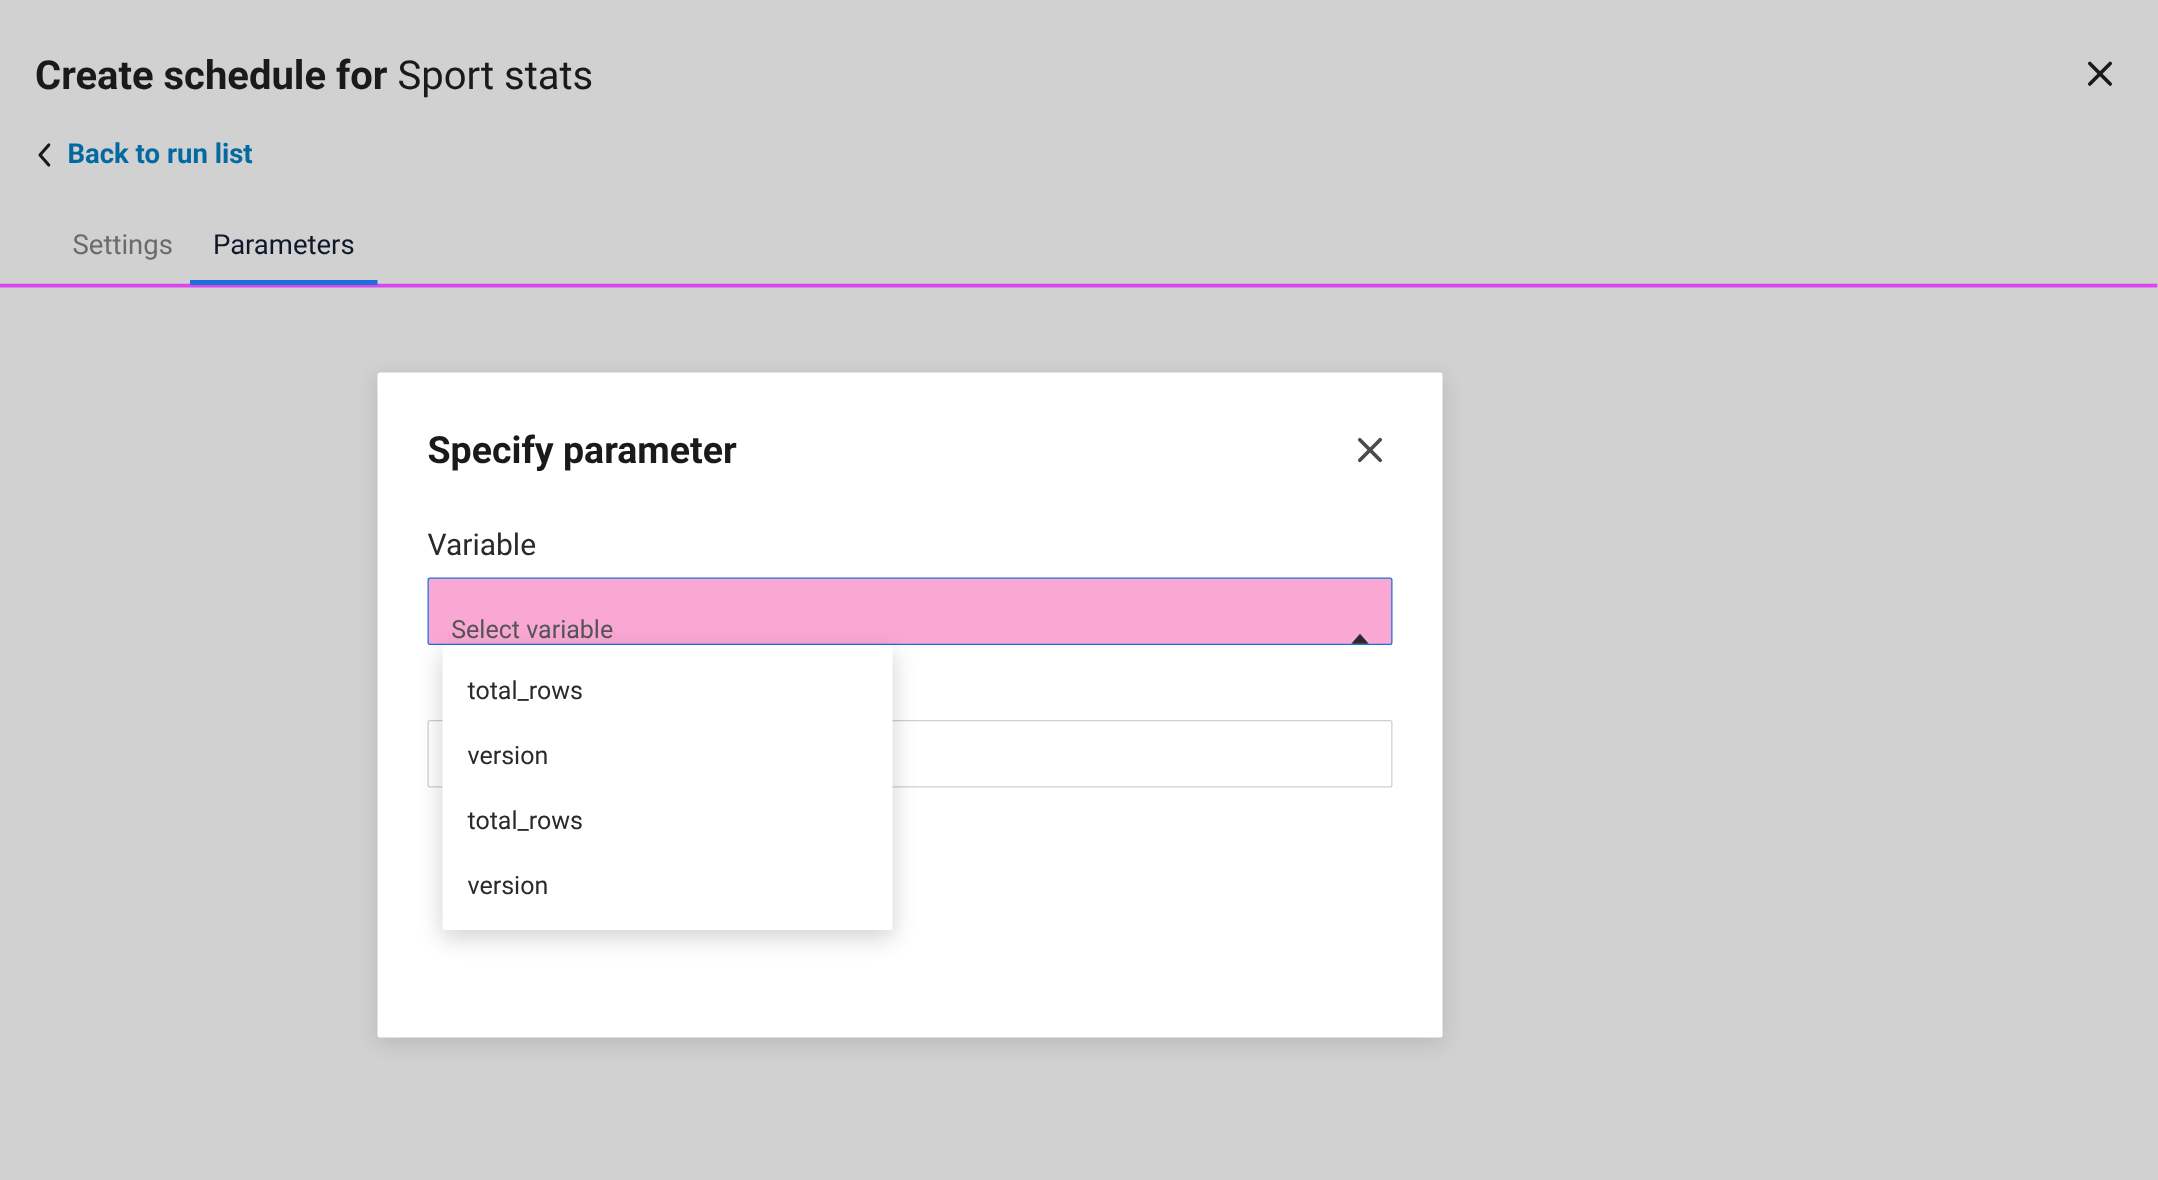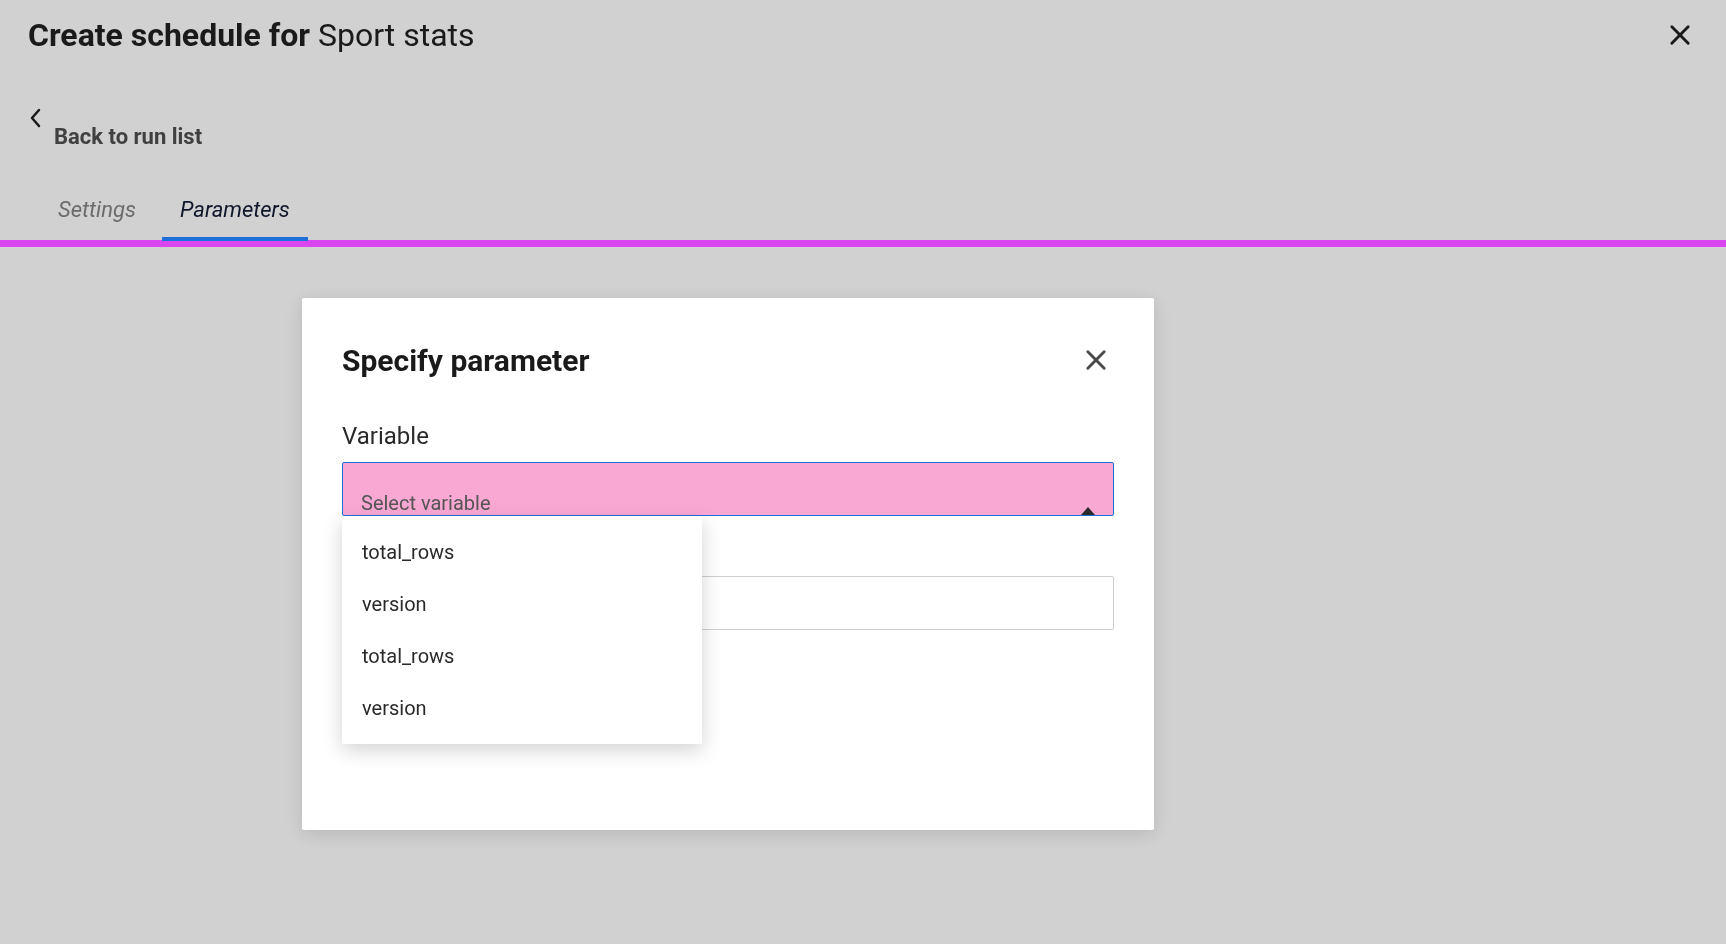--- a/index.html
+++ b/index.html
@@ -10,23 +10,23 @@
     body {
       font-family: -apple-system, BlinkMacSystemFont, "Segoe UI", Roboto, Helvetica, Arial, sans-serif;
       background-color: #d1d1d1;
       width: 1726px;
       height: 944px;
       overflow: hidden;
       position: relative;
     }
     .header-row {
       display: flex;
-      align-items: center;
       justify-content: space-between;
       padding: 16px 28px 10px 28px;
+      margin-top: 25px;
     }
     .page-title {
       font-size: 32px;
       color: #1a1a1a;
     }
     .page-title .bold {
       font-weight: 700;
     }
     .page-title .regular {
       font-weight: 400;
@@ -44,29 +44,27 @@
       gap: 10px;
       padding: 22px 28px 10px 28px;
       cursor: pointer;
     }
     .back-row .chev {
       display: flex;
     }
     .back-text {
       font-size: 22px;
       font-weight: 700;
-      color: #404040;
-      margin-top: 38px;
+      color: #0369a1;
     }
     .tabs {
       display: flex;
-      gap: 44px;
+      gap: 32px;
       padding: 38px 28px 0 58px;
-      border-bottom: 7px solid #d946ef;
-      font-style: italic;
+      border-bottom: 3px solid #d946ef;
     }
     .tab {
       font-size: 22px;
       padding-bottom: 18px;
       cursor: pointer;
     }
     .tab.inactive {
       color: #6b6b6b;
       font-weight: 400;
     }
@@ -135,21 +133,21 @@
     .input-box {
       margin-top: 60px;
       border: 1px solid #cfcfcf;
       border-radius: 2px;
       height: 54px;
       background: #fff;
     }
     .dropdown {
       position: absolute;
       top: 218px;
-      left: 40px;
+      left: 52px;
       width: 360px;
       background: #fff;
       border-radius: 2px;
       box-shadow: 0 6px 20px rgba(0,0,0,0.18);
       padding: 10px 0;
     }
     .dropdown-item {
       font-size: 20px;
       color: #2a2a2a;
       padding: 14px 20px;

